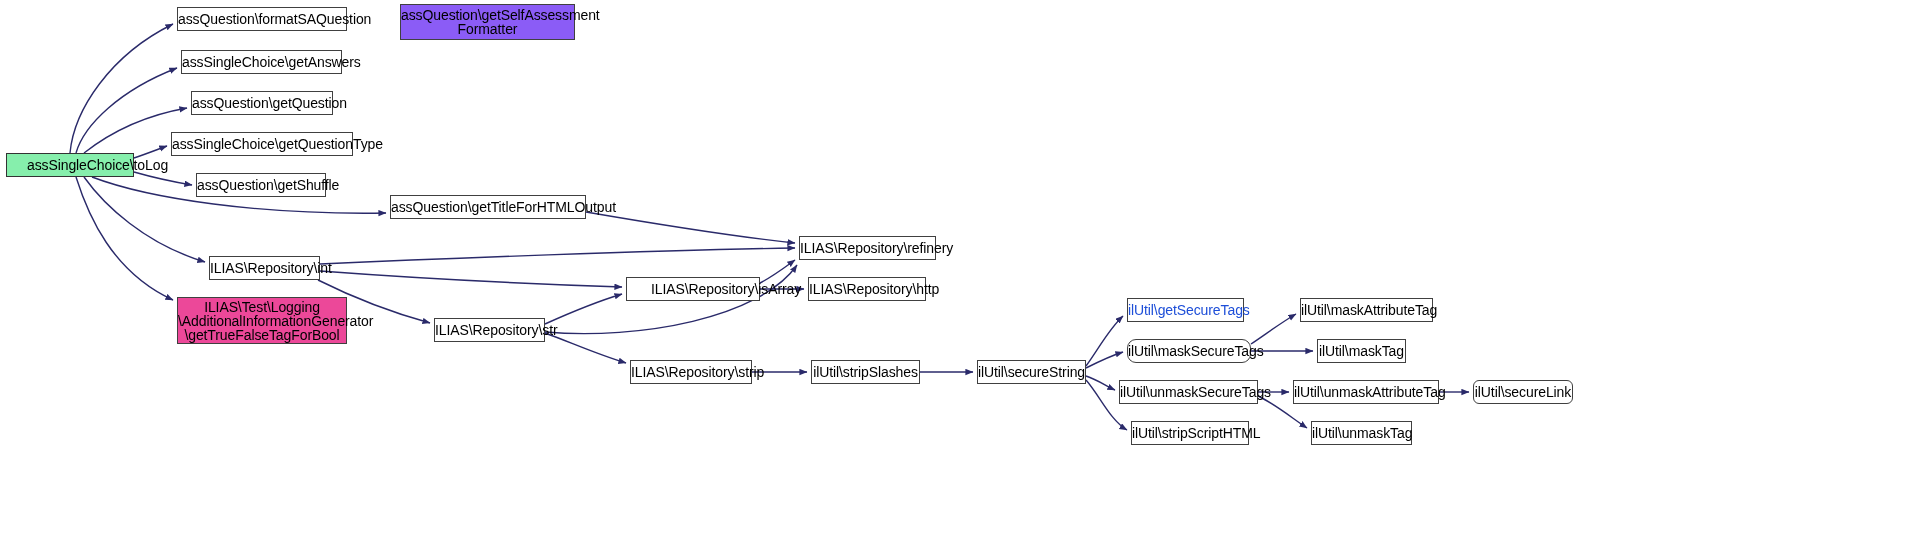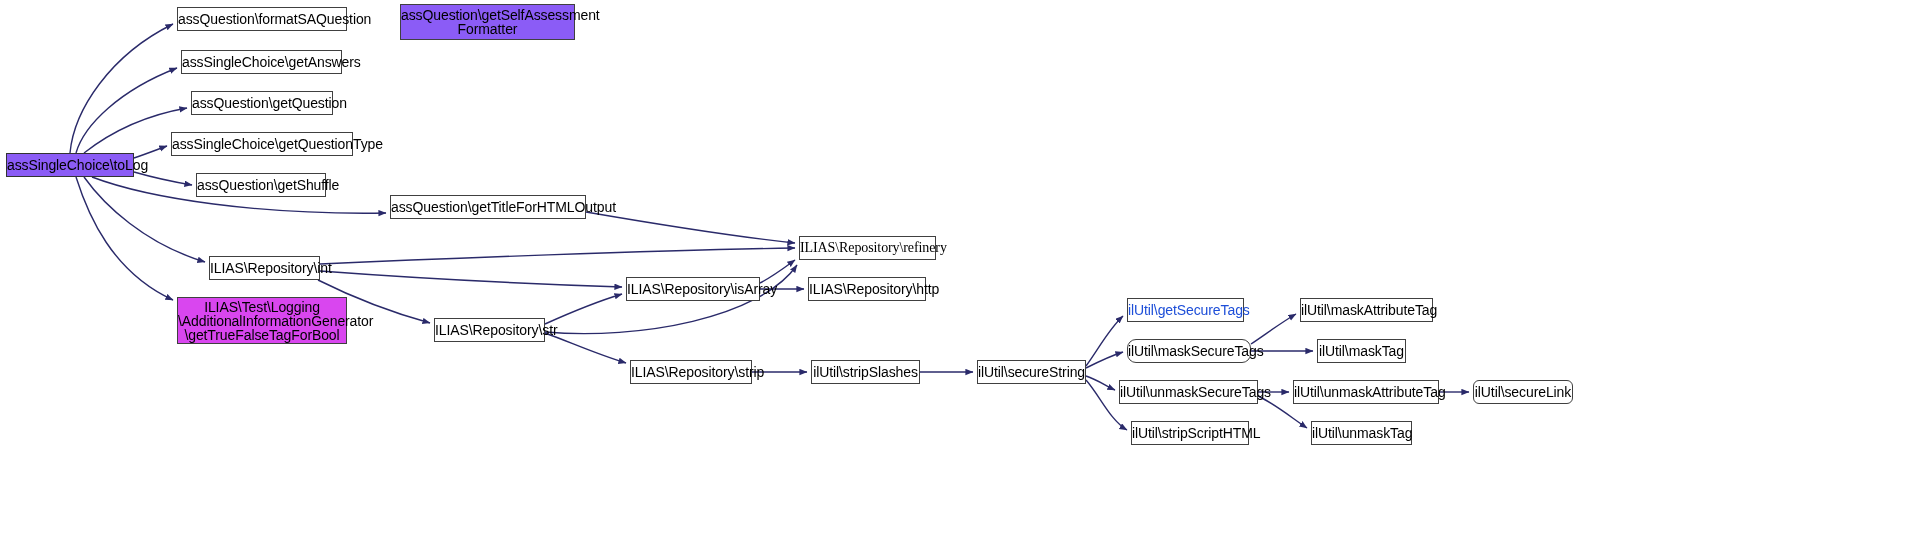--- a/index.html
+++ b/index.html
@@ -87,34 +87,34 @@
         <path d="M 1086,380 C 1100,396 1110,420 1127,430" fill="none" stroke="#2a2a6a" stroke-width="1.4" marker-end="url(#arrow)"></path>
         <path d="M 1251,344 C 1266,334 1282,322 1296,314" fill="none" stroke="#2a2a6a" stroke-width="1.4" marker-end="url(#arrow)"></path>
         <path d="M 1251,351 C 1272,351 1294,351 1313,351" fill="none" stroke="#2a2a6a" stroke-width="1.4" marker-end="url(#arrow)"></path>
         <path d="M 1258,392 C 1270,392 1280,392 1289,392" fill="none" stroke="#2a2a6a" stroke-width="1.4" marker-end="url(#arrow)"></path>
         <path d="M 1258,396 C 1275,404 1292,418 1307,428" fill="none" stroke="#2a2a6a" stroke-width="1.4" marker-end="url(#arrow)"></path>
         <path d="M 1439,392 C 1452,392 1460,392 1469,392" fill="none" stroke="#2a2a6a" stroke-width="1.4" marker-end="url(#arrow)"></path>
       </g>
   </svg>
 
   <div id="nodes">
-      <div class="node root" style="left: 6px; top: 153px; width: 128px; height: 24px; border-color: rgb(51, 51, 51); background: #8b5cf6; color: rgb(0, 0, 0);"><span class="lbl">assSingleChoice\toLog</span></div>
+      <div class="node root" style="left: 6px; top: 153px; width: 128px; height: 24px; border-color: rgb(51, 51, 51); background: #86efac; color: rgb(0, 0, 0); padding-left: 20px;"><span class="lbl">assSingleChoice\toLog</span></div>
       <div class="node" style="left: 177px; top: 7px; width: 170px; height: 24px; border-color: rgb(64, 64, 64); background: rgb(255, 255, 255); color: rgb(0, 0, 0);"><span class="lbl">assQuestion\formatSAQuestion</span></div>
       <div class="node" style="left: 400px; top: 4px; width: 175px; height: 36px; border-color: rgb(64, 64, 64); background: #8b5cf6; color: rgb(0, 0, 0);"><span class="lbl">assQuestion\getSelfAssessment
 Formatter</span></div>
       <div class="node" style="left: 181px; top: 50px; width: 161px; height: 24px; border-color: rgb(64, 64, 64); background: rgb(255, 255, 255); color: rgb(0, 0, 0);"><span class="lbl">assSingleChoice\getAnswers</span></div>
       <div class="node" style="left: 191px; top: 91px; width: 142px; height: 24px; border-color: rgb(64, 64, 64); background: rgb(255, 255, 255); color: rgb(0, 0, 0);"><span class="lbl">assQuestion\getQuestion</span></div>
       <div class="node" style="left: 171px; top: 132px; width: 182px; height: 24px; border-color: rgb(64, 64, 64); background: rgb(255, 255, 255); color: rgb(0, 0, 0);"><span class="lbl">assSingleChoice\getQuestionType</span></div>
       <div class="node" style="left: 196px; top: 173px; width: 130px; height: 24px; border-color: rgb(64, 64, 64); background: rgb(255, 255, 255); color: rgb(0, 0, 0);"><span class="lbl">assQuestion\getShuffle</span></div>
       <div class="node" style="left: 390px; top: 195px; width: 196px; height: 24px; border-color: rgb(64, 64, 64); background: rgb(255, 255, 255); color: rgb(0, 0, 0);"><span class="lbl">assQuestion\getTitleForHTMLOutput</span></div>
-      <div class="node" style="left: 799px; top: 236px; width: 137px; height: 24px; border-color: rgb(64, 64, 64); background: rgb(255, 255, 255); color: rgb(0, 0, 0); font-family: Liberation Serif, serif;"><span class="lbl">ILIAS\Repository\refinery</span></div>
+      <div class="node" style="left: 799px; top: 236px; width: 137px; height: 24px; border-color: rgb(64, 64, 64); background: rgb(255, 255, 255); color: rgb(0, 0, 0);"><span class="lbl">ILIAS\Repository\refinery</span></div>
       <div class="node" style="left: 209px; top: 256px; width: 111px; height: 24px; border-color: rgb(64, 64, 64); background: rgb(255, 255, 255); color: rgb(0, 0, 0);"><span class="lbl">ILIAS\Repository\int</span></div>
-      <div class="node" style="left: 626px; top: 277px; width: 134px; height: 24px; border-color: rgb(64, 64, 64); background: rgb(255, 255, 255); color: rgb(0, 0, 0);"><span class="lbl">ILIAS\Repository\isArray</span></div>
+      <div class="node" style="left: 626px; top: 277px; width: 134px; height: 24px; border-color: rgb(64, 64, 64); background: rgb(255, 255, 255); color: rgb(0, 0, 0); padding-left: 24px;"><span class="lbl">ILIAS\Repository\isArray</span></div>
       <div class="node" style="left: 808px; top: 277px; width: 118px; height: 24px; border-color: rgb(64, 64, 64); background: rgb(255, 255, 255); color: rgb(0, 0, 0);"><span class="lbl">ILIAS\Repository\http</span></div>
-      <div class="node" style="left: 177px; top: 297px; width: 170px; height: 47px; border-color: rgb(64, 64, 64); background: #d946ef; color: rgb(0, 0, 0);"><span class="lbl">ILIAS\Test\Logging
+      <div class="node" style="left: 177px; top: 297px; width: 170px; height: 47px; border-color: rgb(64, 64, 64); background: #ec4899; color: rgb(0, 0, 0);"><span class="lbl">ILIAS\Test\Logging
 \AdditionalInformationGenerator
 \getTrueFalseTagForBool</span></div>
       <div class="node" style="left: 434px; top: 318px; width: 111px; height: 24px; border-color: rgb(64, 64, 64); background: rgb(255, 255, 255); color: rgb(0, 0, 0);"><span class="lbl">ILIAS\Repository\str</span></div>
       <div class="node" style="left: 1127px; top: 298px; width: 117px; height: 24px; border-color: rgb(64, 64, 64); background: rgb(255, 255, 255); color: #1d4ed8;"><span class="lbl">ilUtil\getSecureTags</span></div>
       <div class="node" style="left: 1300px; top: 298px; width: 133px; height: 24px; border-color: rgb(64, 64, 64); background: rgb(255, 255, 255); color: rgb(0, 0, 0);"><span class="lbl">ilUtil\maskAttributeTag</span></div>
       <div class="node" style="left: 1127px; top: 339px; width: 124px; height: 24px; border-color: rgb(64, 64, 64); background: rgb(255, 255, 255); color: rgb(0, 0, 0); border-radius: 9px;"><span class="lbl">ilUtil\maskSecureTags</span></div>
       <div class="node" style="left: 1317px; top: 339px; width: 89px; height: 24px; border-color: rgb(64, 64, 64); background: rgb(255, 255, 255); color: rgb(0, 0, 0);"><span class="lbl">ilUtil\maskTag</span></div>
       <div class="node" style="left: 630px; top: 360px; width: 122px; height: 24px; border-color: rgb(64, 64, 64); background: rgb(255, 255, 255); color: rgb(0, 0, 0);"><span class="lbl">ILIAS\Repository\strip</span></div>
       <div class="node" style="left: 811px; top: 360px; width: 109px; height: 24px; border-color: rgb(64, 64, 64); background: rgb(255, 255, 255); color: rgb(0, 0, 0);"><span class="lbl">ilUtil\stripSlashes</span></div>
       <div class="node" style="left: 977px; top: 360px; width: 109px; height: 24px; border-color: rgb(64, 64, 64); background: rgb(255, 255, 255); color: rgb(0, 0, 0);"><span class="lbl">ilUtil\secureString</span></div>

